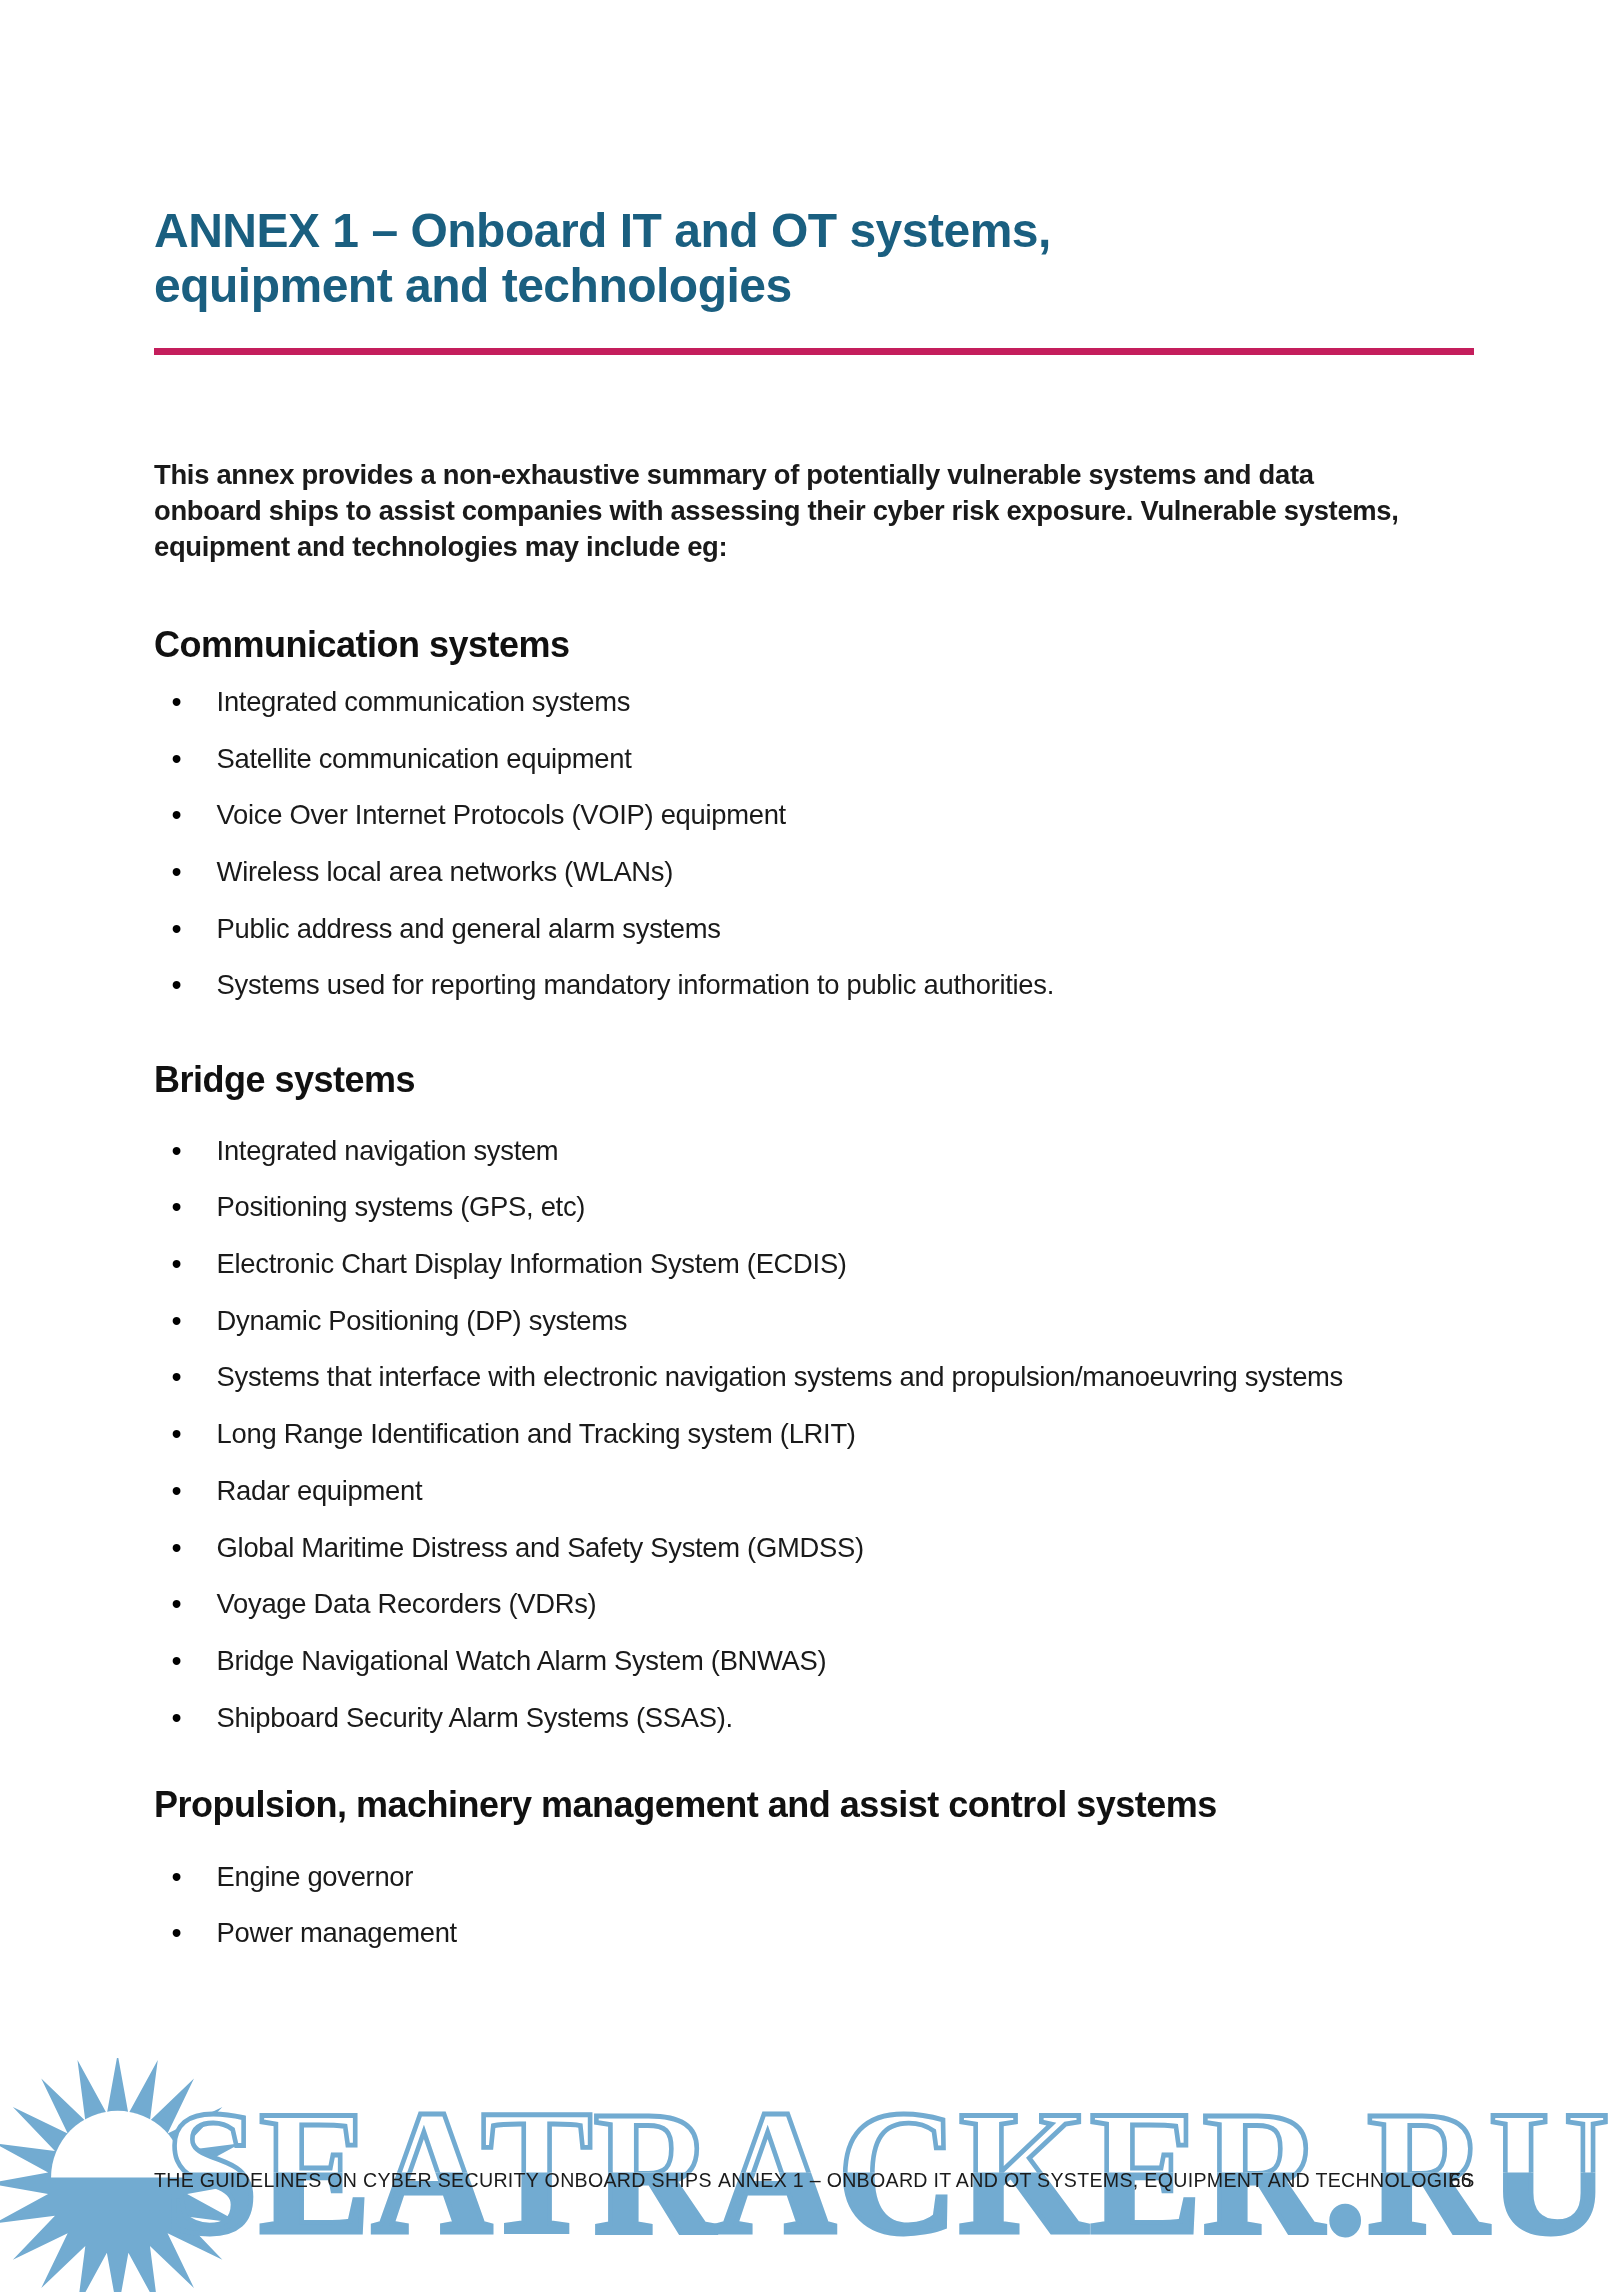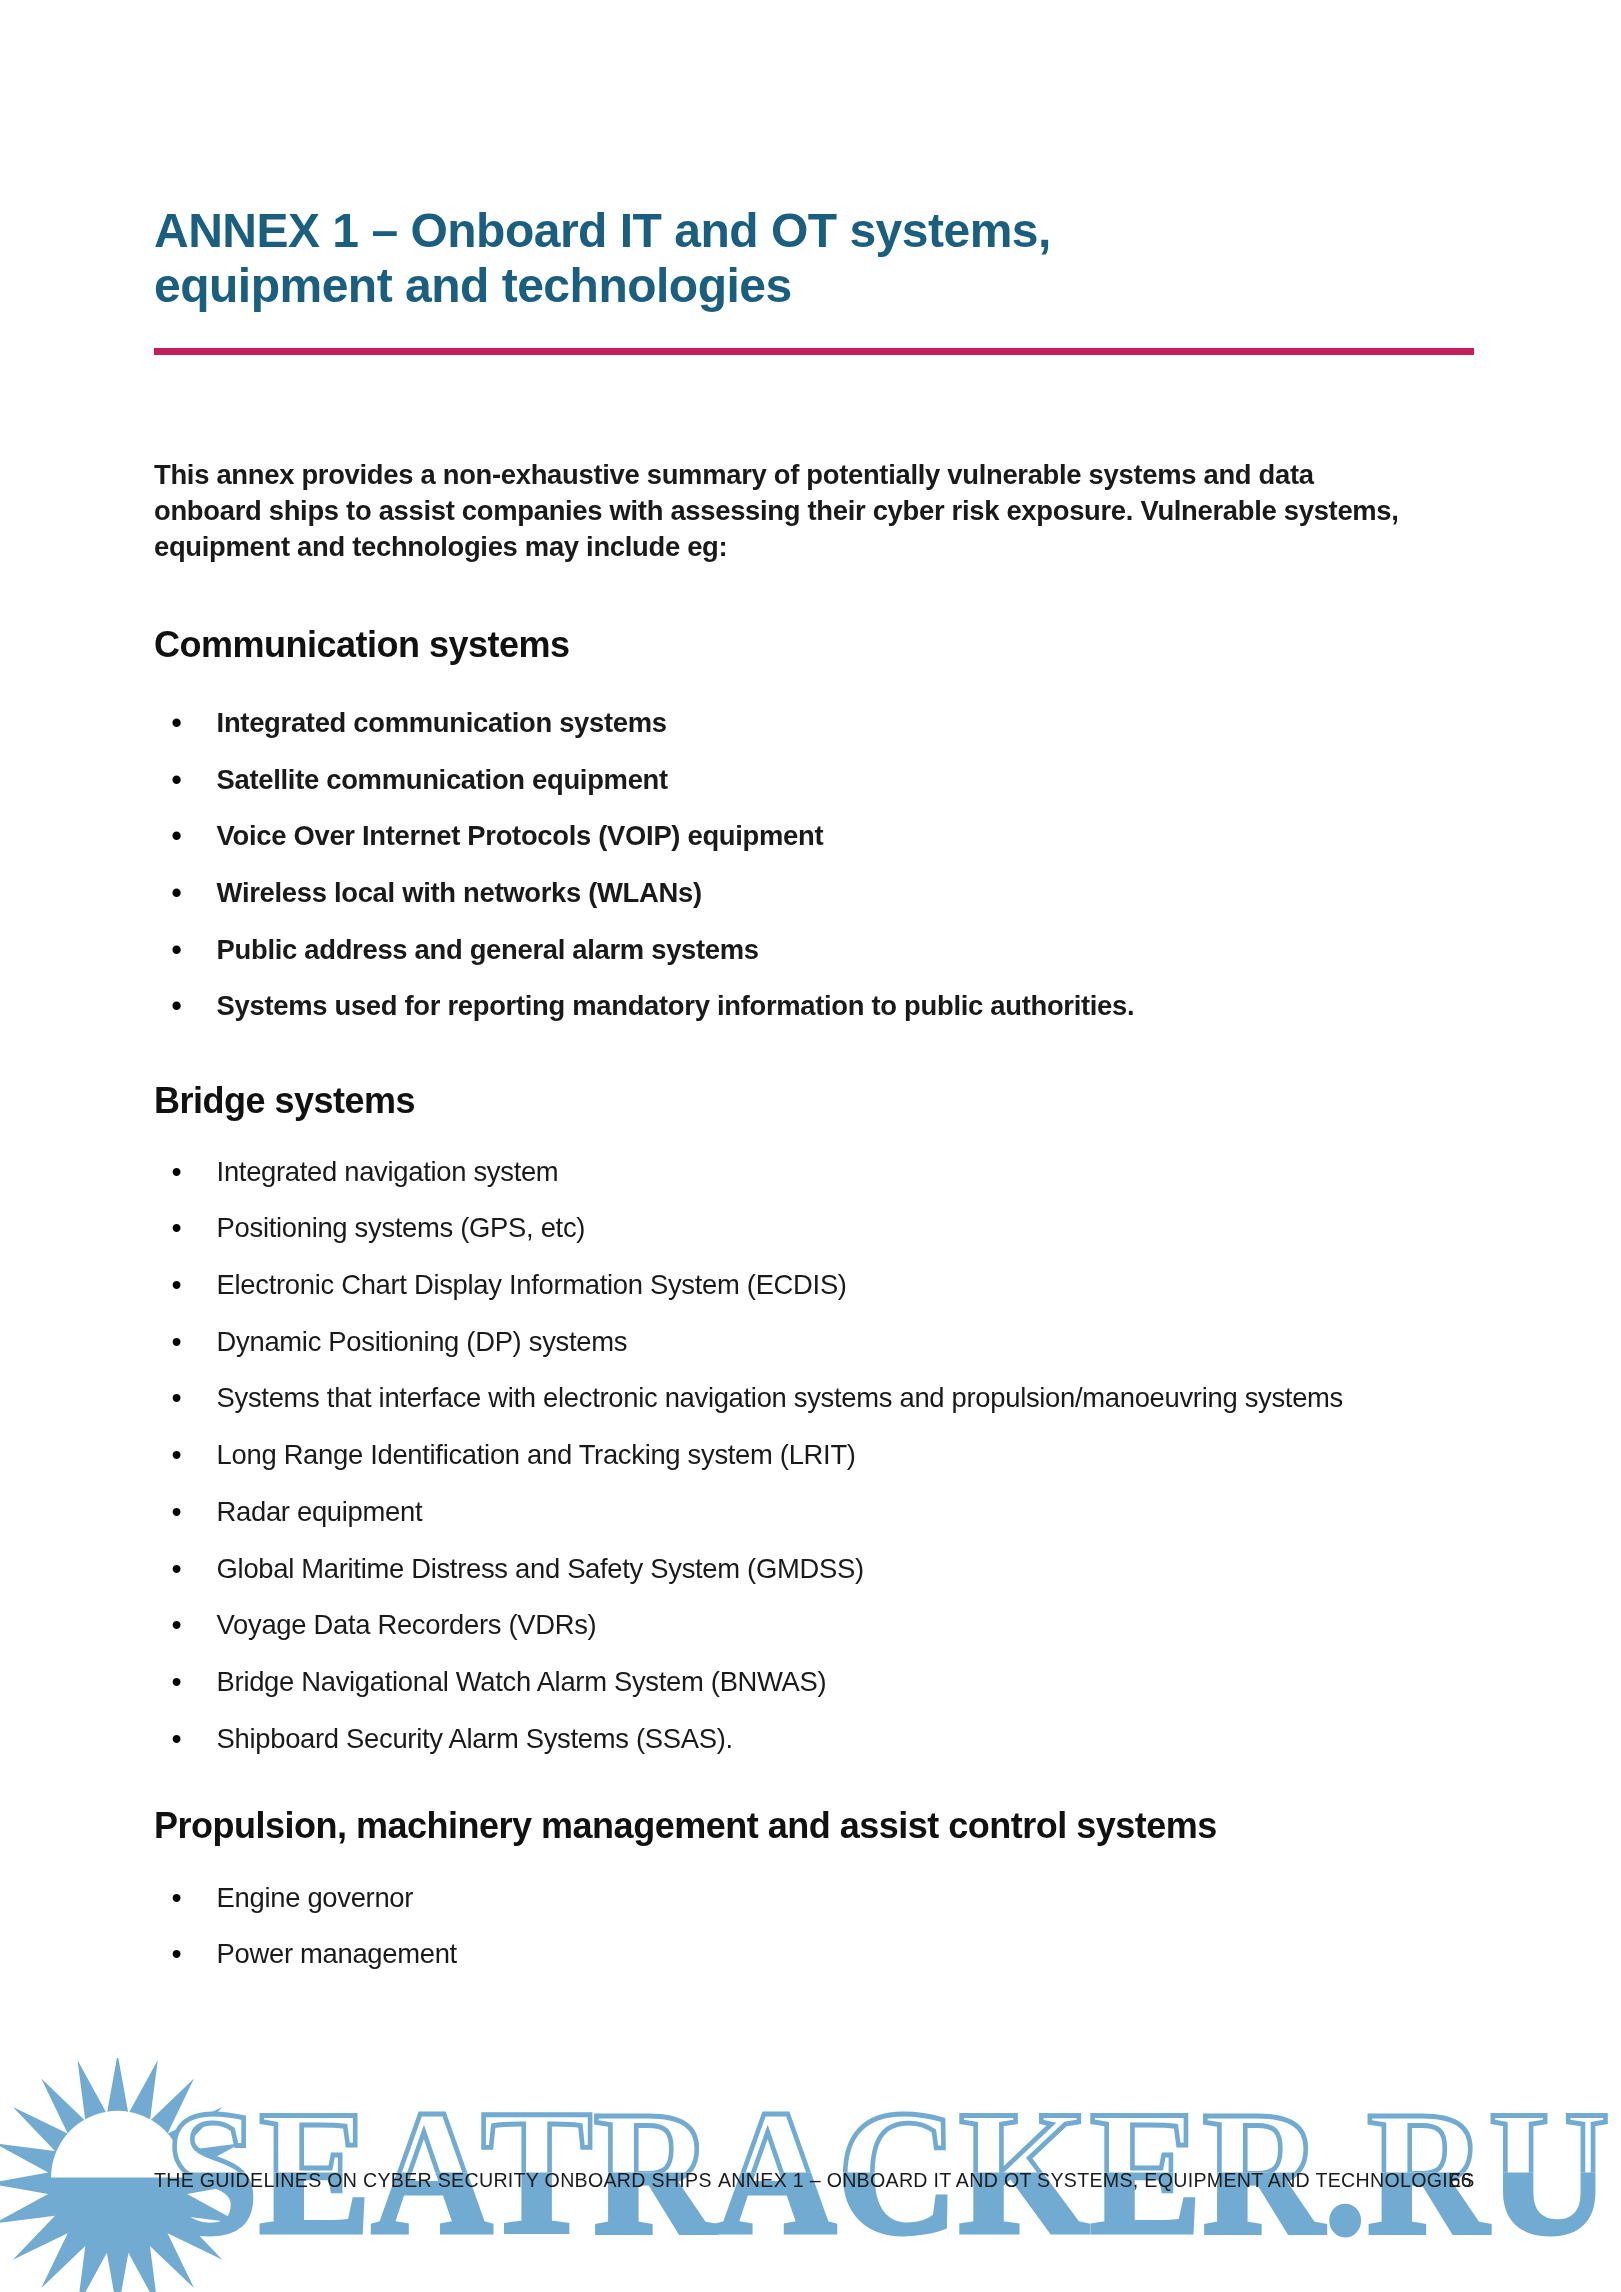--- a/index.html
+++ b/index.html
@@ -37,21 +37,21 @@
     font-size:36px;line-height:45px;font-weight:bold;letter-spacing:-0.5px;
     color:#111;
   }
   .sec-0 .section-heading{margin-top:57px;}
   .sec-1 .section-heading{margin-top:51px;}
   .sec-2 .section-heading{margin-top:43px;}
   ul.bullets{
     list-style:none;
     margin:0;padding:0 0 0 17.6px;
   }
-  .sec-0 ul.bullets{margin-top:35px;font-weight:bold;}
+  .sec-0 ul.bullets{margin-top:14px;}
   .sec-1 ul.bullets{margin-top:27.4px;}
   .sec-2 ul.bullets{margin-top:29px;}
   ul.bullets li{
     position:relative;
     margin:0 0 14.7px 0;
     padding-left:45px;
     max-width:1166px;
     font-size:27.4px;line-height:42px;letter-spacing:-0.3px;
     color:#1a1a1a;
   }
@@ -122,21 +122,21 @@
         <div>equipment and technologies may include eg:</div>
       </div>
 
     <div id="sections">
   <section class="sec-0">
     <h2 class="section-heading">Communication systems</h2>
     <ul class="bullets">
             <li>Integrated communication systems</li>
             <li>Satellite communication equipment</li>
             <li>Voice Over Internet Protocols (VOIP) equipment</li>
-            <li>Wireless local with networks (WLANs)</li>
+            <li>Wireless local area networks (WLANs)</li>
             <li>Public address and general alarm systems</li>
             <li>Systems used for reporting mandatory information to public authorities.</li>
           </ul>
   </section>
 
   <section class="sec-1">
     <h2 class="section-heading">Bridge systems</h2>
     <ul class="bullets">
             <li>Integrated navigation system</li>
             <li>Positioning systems (GPS, etc)</li>

